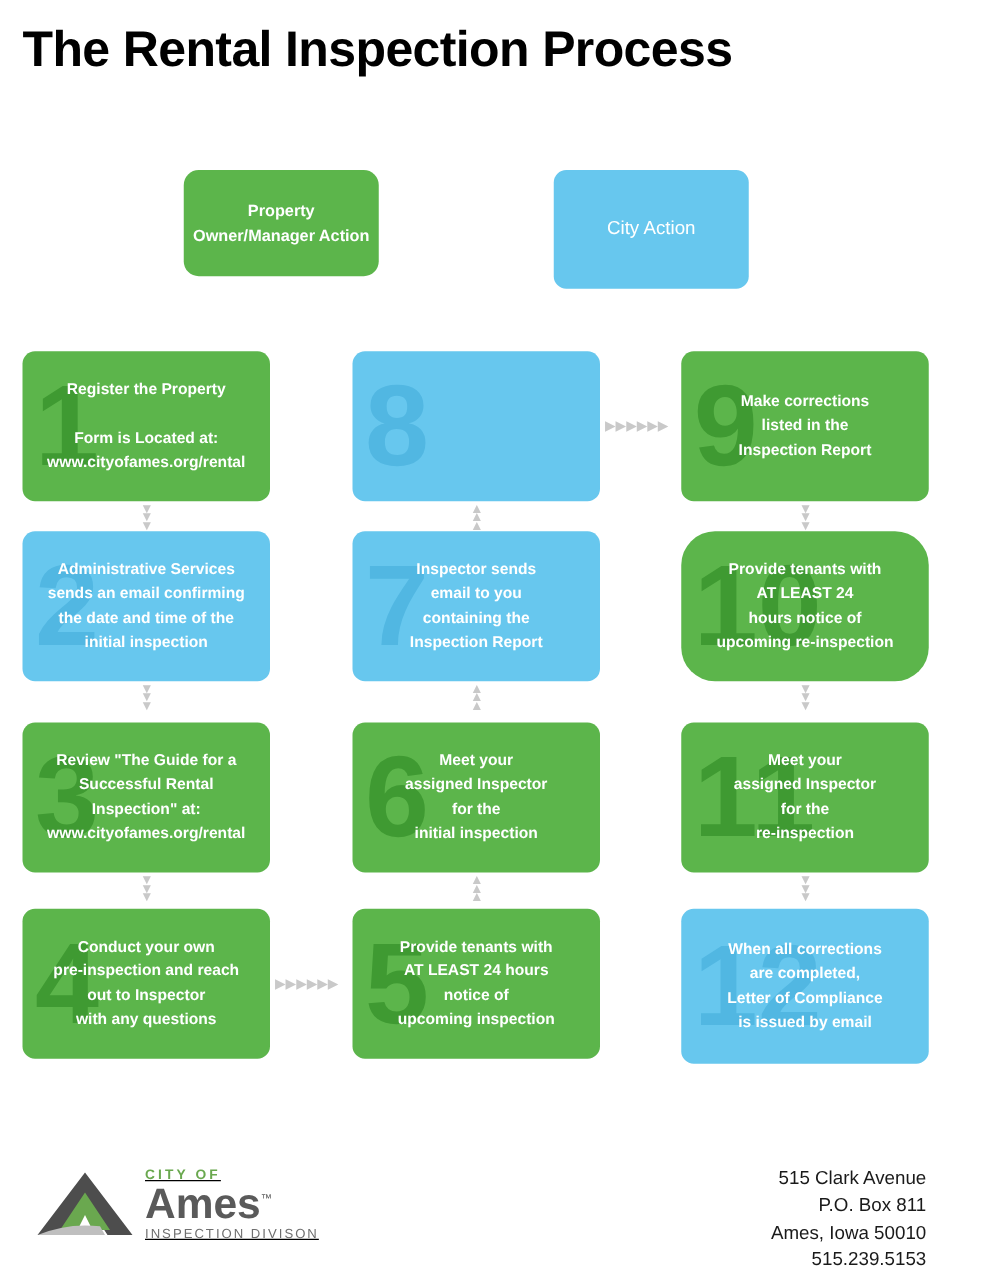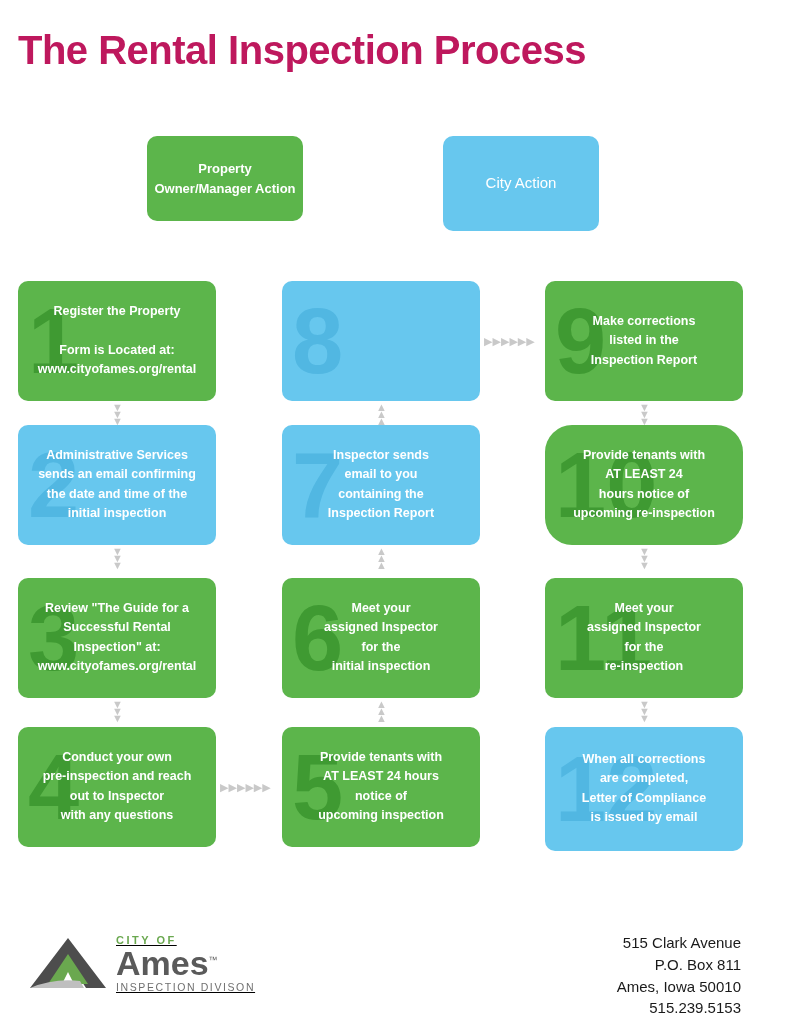--- a/index.html
+++ b/index.html
@@ -12,44 +12,45 @@
     width: 803px;
     height: 1018px;
     position: relative;
     font-family: "Liberation Sans", sans-serif;
     overflow: hidden;
   }
 
   #title {
     position: absolute;
     left: 18px;
-    top: 28px;
+    top: 18px;
     font-size: 40px;
     font-weight: bold;
     letter-spacing: -0.5px;
-    color: #be185d;
+    color: #000000;
     white-space: nowrap;
   }
 
   .legend-box {
     position: absolute;
     border-radius: 10px;
     display: flex;
     align-items: center;
     justify-content: center;
     text-align: center;
     color: #ffffff;
     font-size: 13px;
     font-weight: bold;
     line-height: 1.5;
     padding: 6px;
   }
   #legend-owner {
     left: 147px; top: 136px; width: 156px; height: 85px;
     background: #5cb54b;
+    border-radius: 12px;
   }
   #legend-city {
     left: 443px; top: 136px; width: 156px; height: 95px;
     background: #67c7ee;
     font-weight: normal;
     font-size: 15px;
   }
 
   .step {
     position: absolute;

